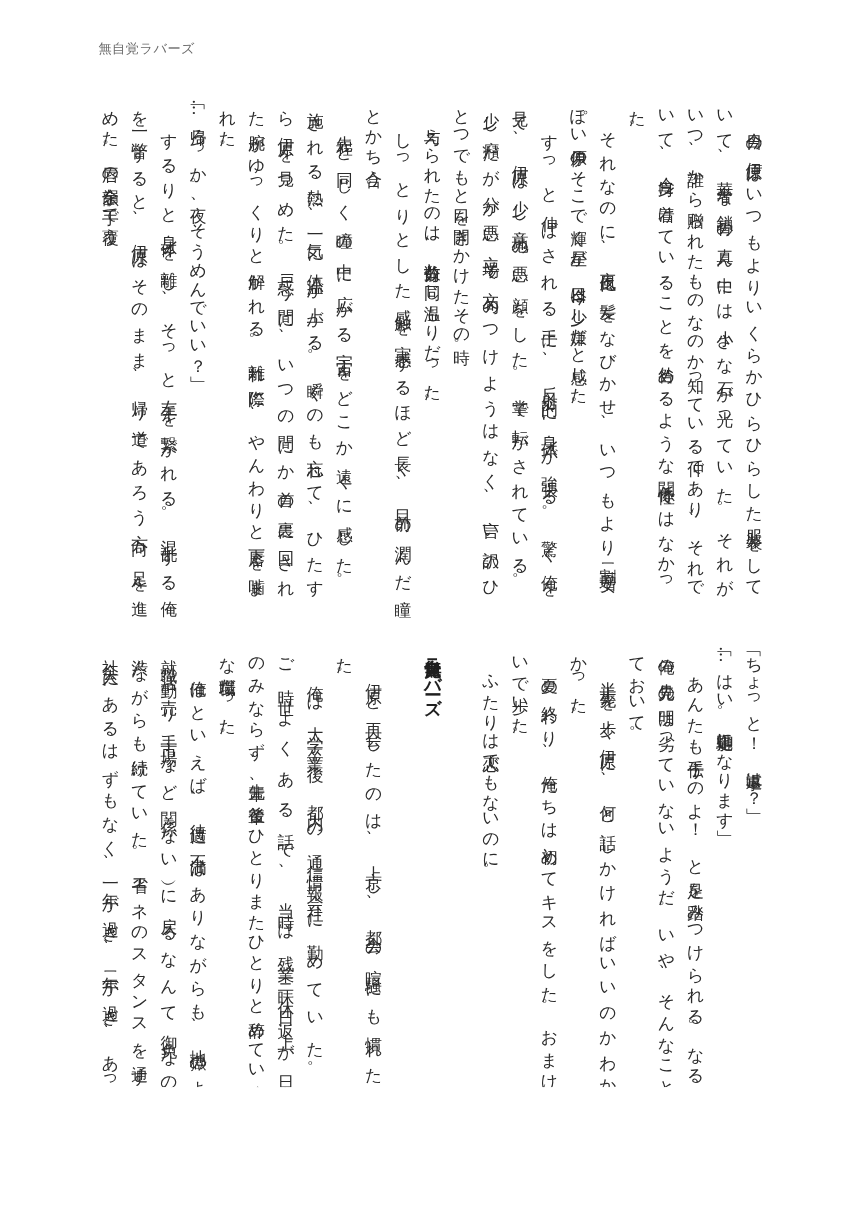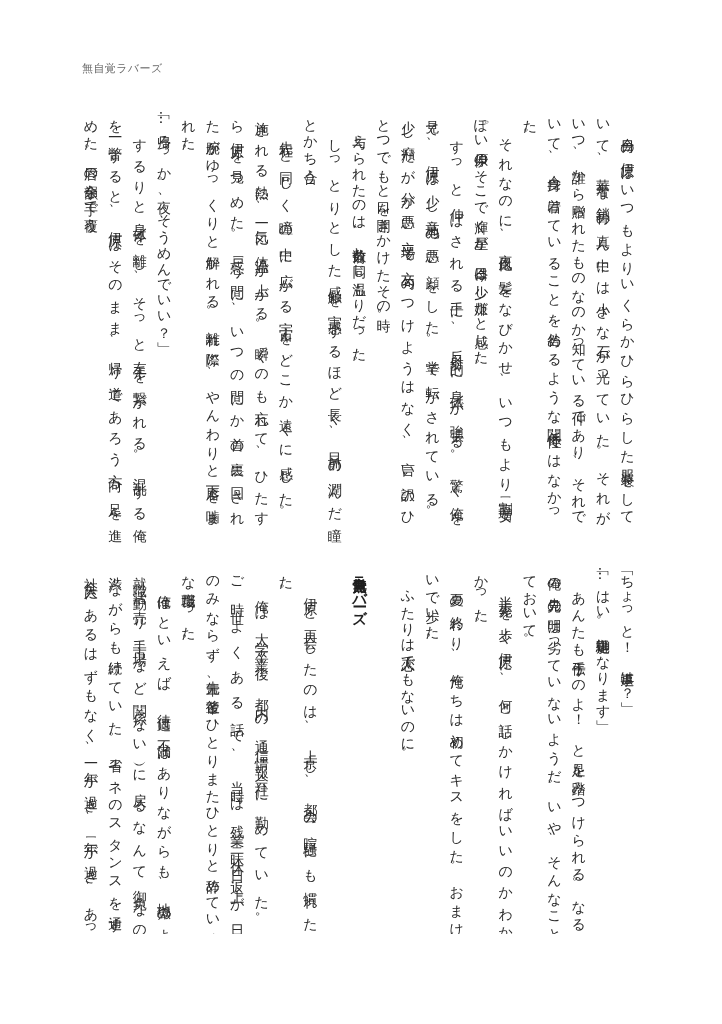--- a/index.html
+++ b/index.html
@@ -4,21 +4,20 @@
   <style>
     html, body { margin: 0; padding: 0; background: #ffffff; }
     .page {
       position: relative;
       width: 722px;
       height: 906px;
       background: #ffffff;
       overflow: hidden;
       font-family: "DejaVu Serif", "Liberation Serif", serif;
       color: #2b2b2b;
-      margin-top: 28px;
     }
     .running-header {
       position: absolute;
       left: 82px;
       top: 33px;
       font-size: 11px;
       letter-spacing: 0.4px;
       color: #6a6a6a;
       white-space: nowrap;
     }

